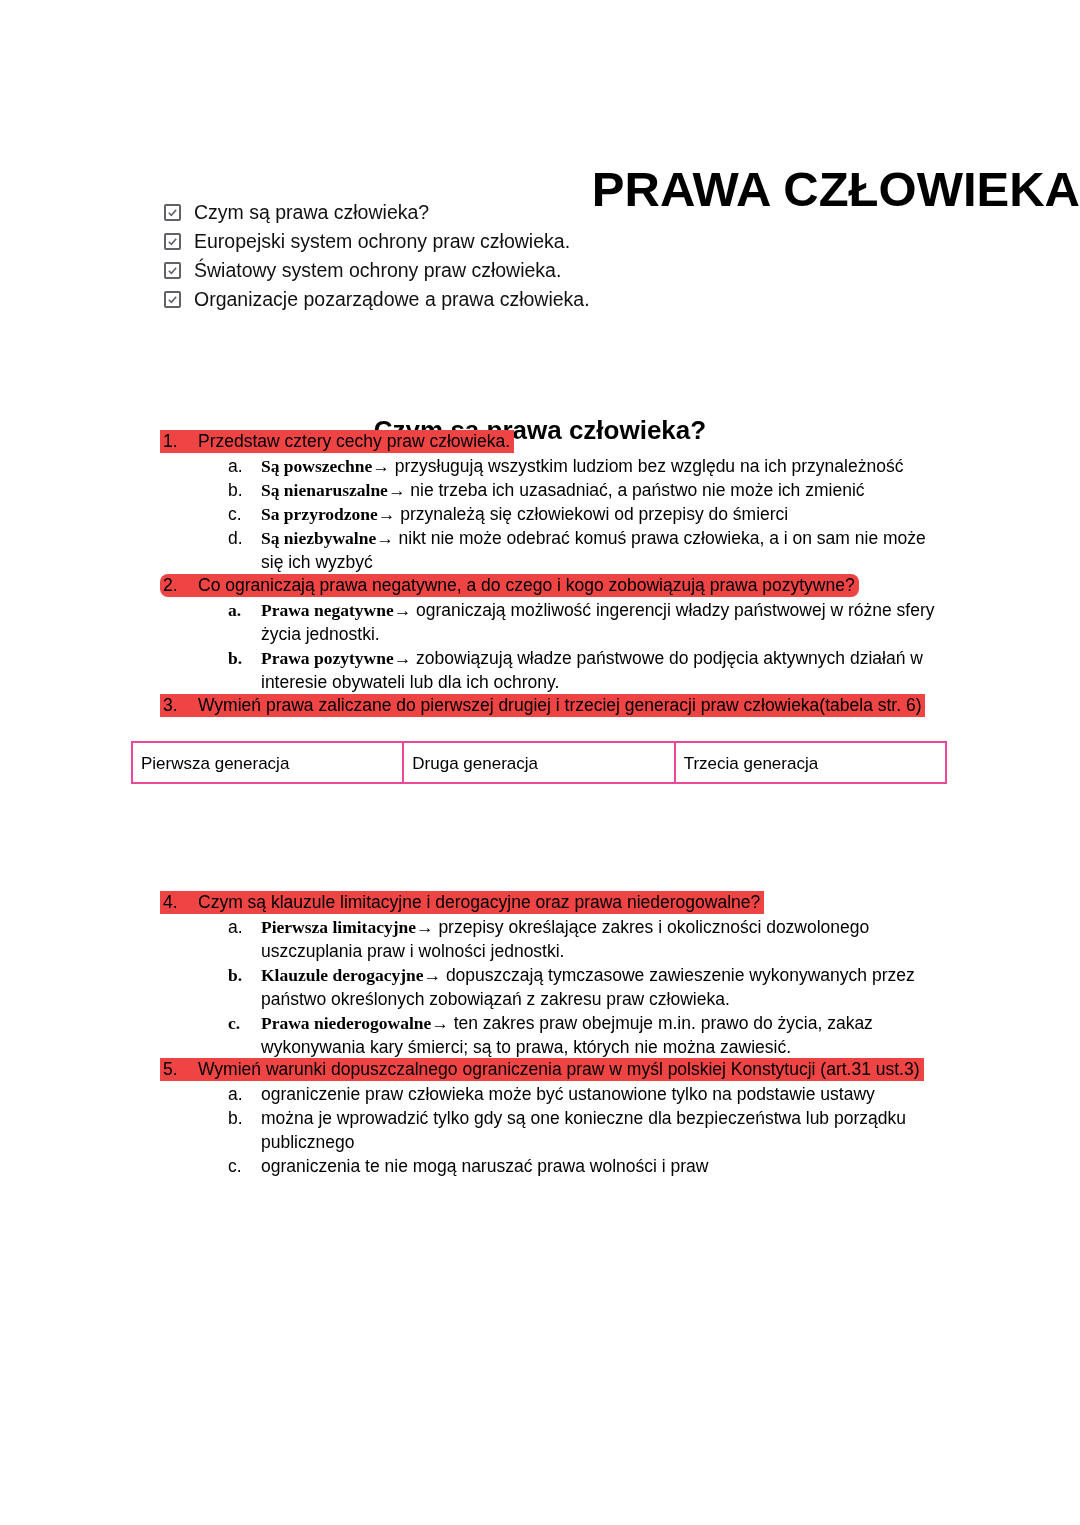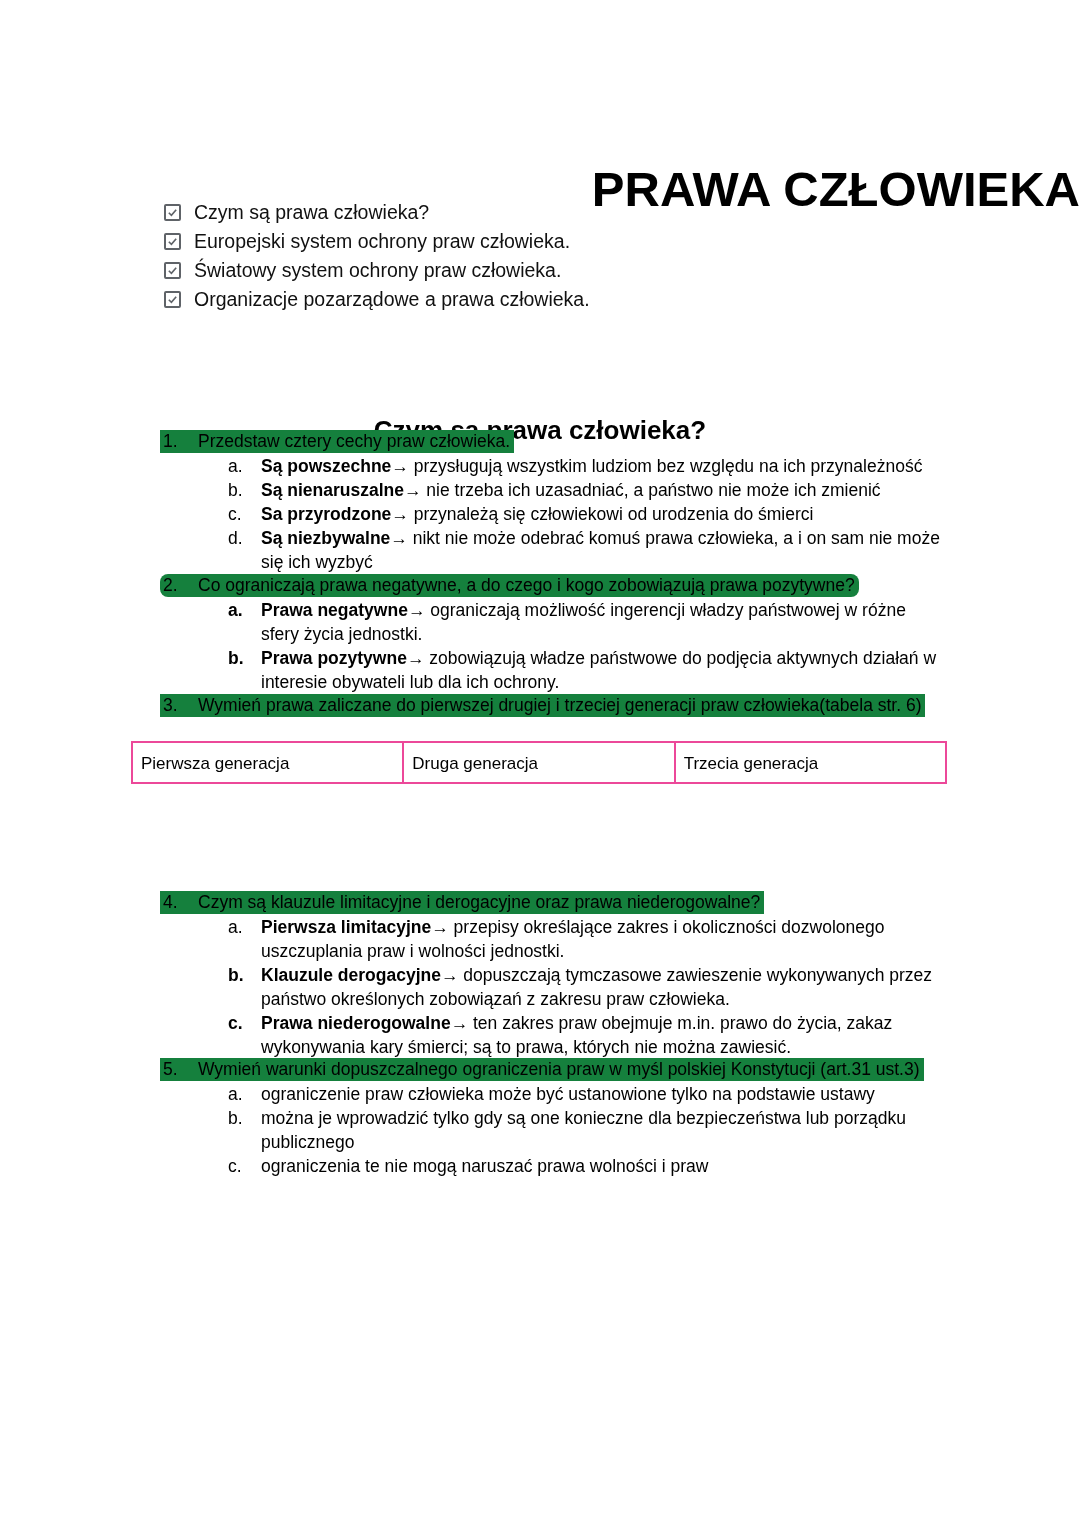--- a/index.html
+++ b/index.html
@@ -18,29 +18,29 @@
     box-sizing: border-box; margin-right: 13px; display: inline-flex;
     align-items: center; justify-content: center;
   }
   .cb svg { width: 11px; height: 11px; }
   .h2 {
     position: absolute; left: 0; width: 1080px; top: 393px;
     text-align: center; font-size: 26px; font-weight: bold;
   }
   .q {
     position: absolute; left: 160px; height: 23px; line-height: 23px;
-    font-size: 17.5px; background: #15803d; padding-right: 4px;
+    font-size: 17.5px; background: #ef4444; padding-right: 4px;
   }
   .q .num { display: inline-block; width: 35px; padding-left: 3px; }
   .sub {
     position: absolute; left: 228px; font-size: 17.5px; line-height: 24px; width: 720px;
   }
   .sub .lbl { position: absolute; left: 0; top: 0; width: 30px; }
   .sub .txt { display: block; margin-left: 33px; }
-  .bold { font-weight: bold; }
+  .bold { font-weight: bold; font-family: Liberation Serif, serif; }
   table.gen {
     position: absolute; left: 131px; top: 741px; width: 816px;
     border-collapse: collapse; font-size: 17px;
   }
   table.gen td {
     border: 2px solid #ec4899; vertical-align: top; padding: 10px 8px 8px 8px;
     width: 33.33%; line-height: 21px;
   }
   table.gen tr.head td { height: 20px; }
   table.gen tr.body td { height: 62px; }
@@ -93,21 +93,21 @@
 <div class="sub" style="top:454px;">
   <span class="lbl">a.</span>
   <span class="txt"><span class="bold">Są powszechne</span><span>→</span><span> przysługują wszystkim ludziom bez względu na ich przynależność</span></span>
 </div>
 <div class="sub" style="top:478px;">
   <span class="lbl">b.</span>
   <span class="txt"><span class="bold">Są nienaruszalne</span><span>→</span><span> nie trzeba ich uzasadniać, a państwo nie może ich zmienić</span></span>
 </div>
 <div class="sub" style="top:502px;">
   <span class="lbl">c.</span>
-  <span class="txt"><span class="bold">Sa przyrodzone</span><span>→</span><span> przynależą się człowiekowi od urodzenia do śmierci</span></span>
+  <span class="txt"><span class="bold">Sa przyrodzone</span><span>→</span><span> przynależą się człowiekowi od przepisy do śmierci</span></span>
 </div>
 <div class="sub" style="top:526px;">
   <span class="lbl">d.</span>
   <span class="txt"><span class="bold">Są niezbywalne</span><span>→</span><span> nikt nie może odebrać komuś prawa człowieka, a i on sam nie może się ich wyzbyć</span></span>
 </div>
 
 <div class="q" style="top:574px;border-radius:8px;">
   <span class="num">2.</span><span>Co ograniczają prawa negatywne, a do czego i kogo zobowiązują prawa pozytywne?</span>
 </div>
 <div class="sub" style="top:598px;">

